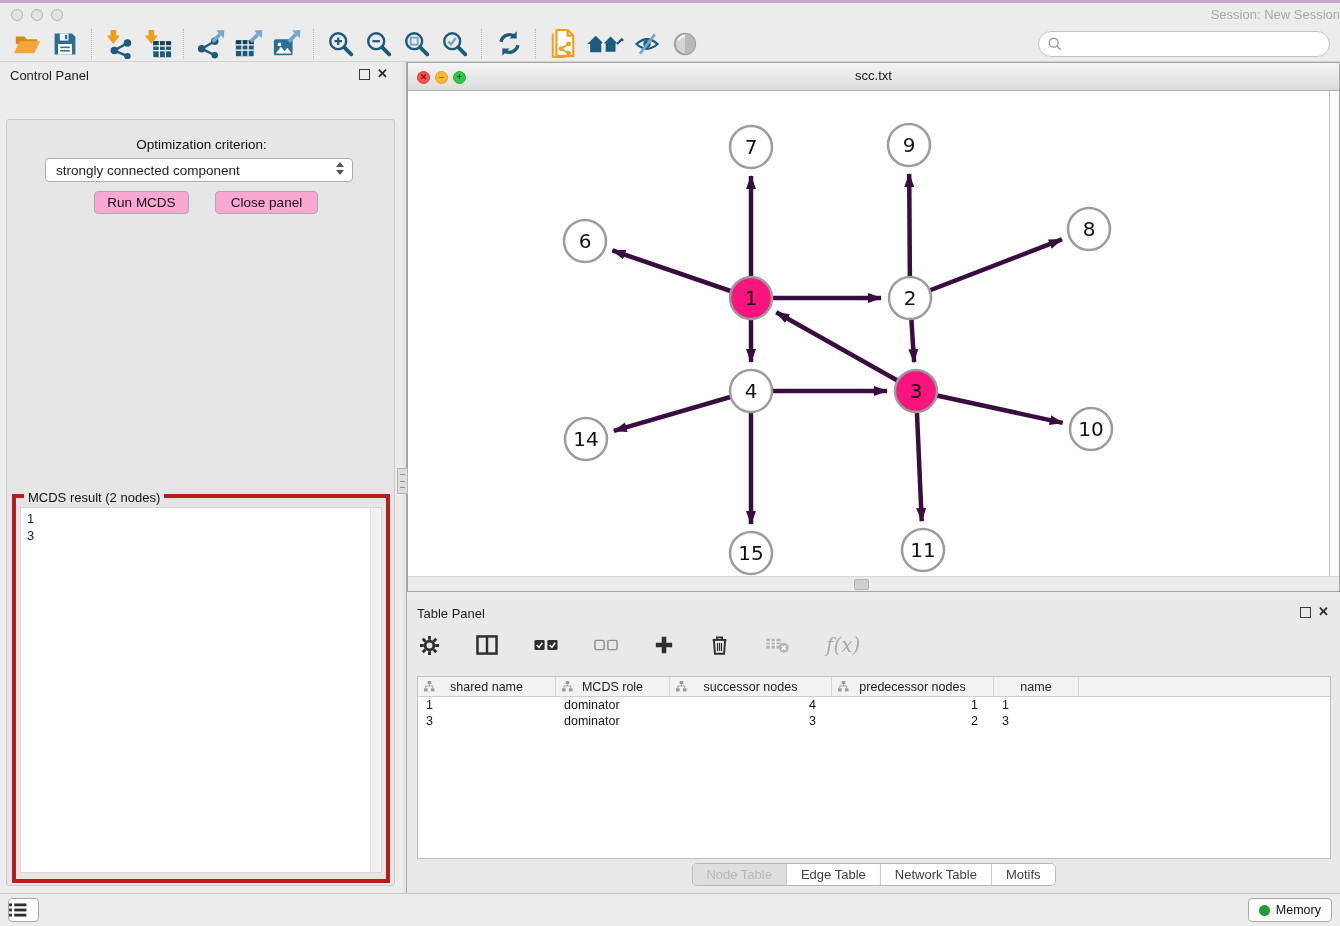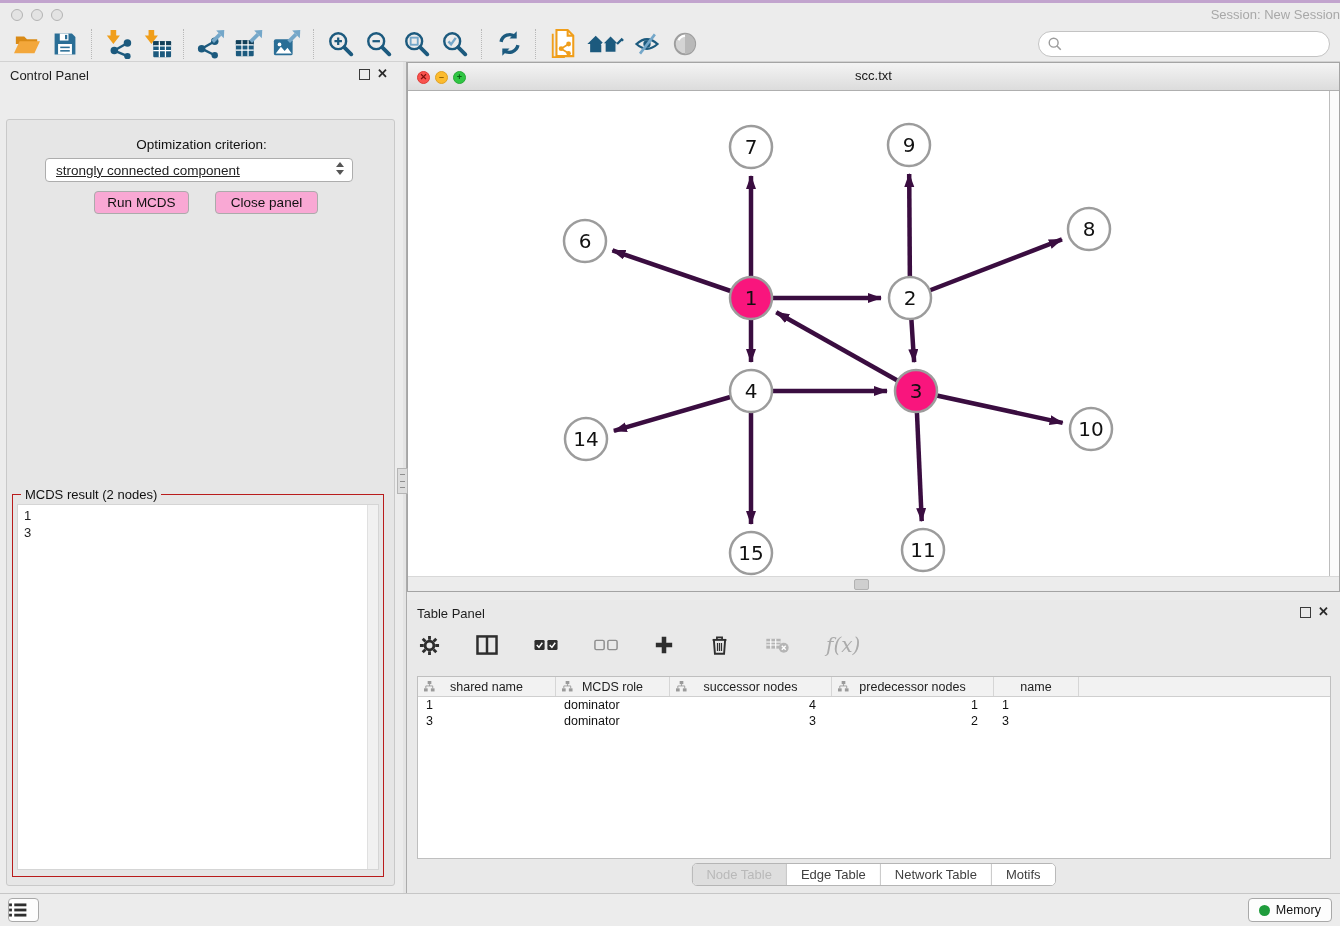--- a/index.html
+++ b/index.html
@@ -27,27 +27,27 @@
   .win-close{position:absolute;top:4px;font-size:13px;font-weight:bold;color:#2A2A2A;}
   .cp-tabs{position:absolute;left:77px;top:35px;display:flex;align-items:stretch;height:23px;}
   .cp-tab{background:#fff;border:1px solid #C6C6C6;border-left:none;padding:0 13px;font-size:13px;
           display:flex;align-items:center;color:#111;}
   .cp-tab.first{border-left:1px solid #C6C6C6;border-radius:4px 0 0 4px;}
   .cp-tab.active{border:1px solid #C2C2C2;border-radius:5px;background:#F1F1F1;color:#C4C4C4;margin-left:2px;}
   .cp-body{position:absolute;left:6px;top:57px;width:389px;height:767px;background:#E6E6E6;
            border:1px solid #C9C9C9;border-radius:3px;box-sizing:border-box;}
   .opt-label{position:absolute;left:0;top:75px;width:100%;text-align:center;font-size:13.5px;color:#111;}
   .cp-select{position:absolute;left:45px;top:96px;width:308px;height:24px;background:#fff;border:1px solid #ADADAD;
-             border-radius:4px;box-sizing:border-box;display:flex;align-items:center;font-size:13.5px;padding-left:10px;text-decoration:underline;}
+             border-radius:4px;box-sizing:border-box;display:flex;align-items:center;font-size:13.5px;padding-left:10px;}
   .stepper{position:absolute;right:8px;top:3px;display:flex;flex-direction:column;align-items:center;gap:3px;}
   .tri-up{width:0;height:0;border-left:4px solid transparent;border-right:4px solid transparent;border-bottom:5px solid #555;}
   .tri-dn{width:0;height:0;border-left:4px solid transparent;border-right:4px solid transparent;border-top:5px solid #555;}
   .cp-btn{position:absolute;top:129px;height:23px;background:#f9a8d4;border:1px solid #ABABAB;border-radius:4px;
           font-size:13.5px;display:flex;align-items:center;justify-content:center;box-sizing:border-box;color:#111;}
-  .mcds-group{position:absolute;left:12px;top:432px;width:370px;height:381px;border:1px solid #b91c1c;}
+  .mcds-group{position:absolute;left:12px;top:432px;width:370px;height:381px;border:4px solid #b91c1c;}
   .mcds-group-label{position:absolute;left:8px;top:-8px;background:#E6E6E6;padding:0 4px;font-size:13px;color:#111;}
   .mcds-text{position:absolute;left:4px;top:9px;right:4px;bottom:6px;background:#fff;border:1px solid #D5D5D5;
              font-size:13px;line-height:17px;padding:2px 0 0 6px;box-sizing:border-box;}
   .mcds-scroll{position:absolute;right:0;top:0;bottom:0;width:10px;background:#F1F1F1;border-left:1px solid #E0E0E0;}
   
   .vsplit{left:403px;top:62px;width:4px;height:831px;background:#E4E4E4;border-right:1px solid #ABABAB;box-sizing:border-box;}
   .vgrip{position:absolute;left:397px;top:468px;width:9px;height:24px;background:#DDD;border:1px solid #B5B5B5;
          display:flex;flex-direction:column;justify-content:space-evenly;align-items:center;z-index:5;}
   .vgrip i{display:block;width:5px;height:1px;background:#8F8F8F;}
   

